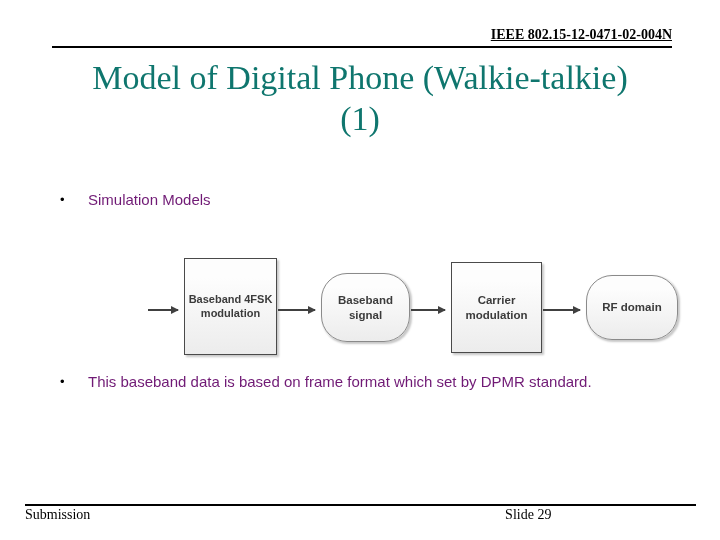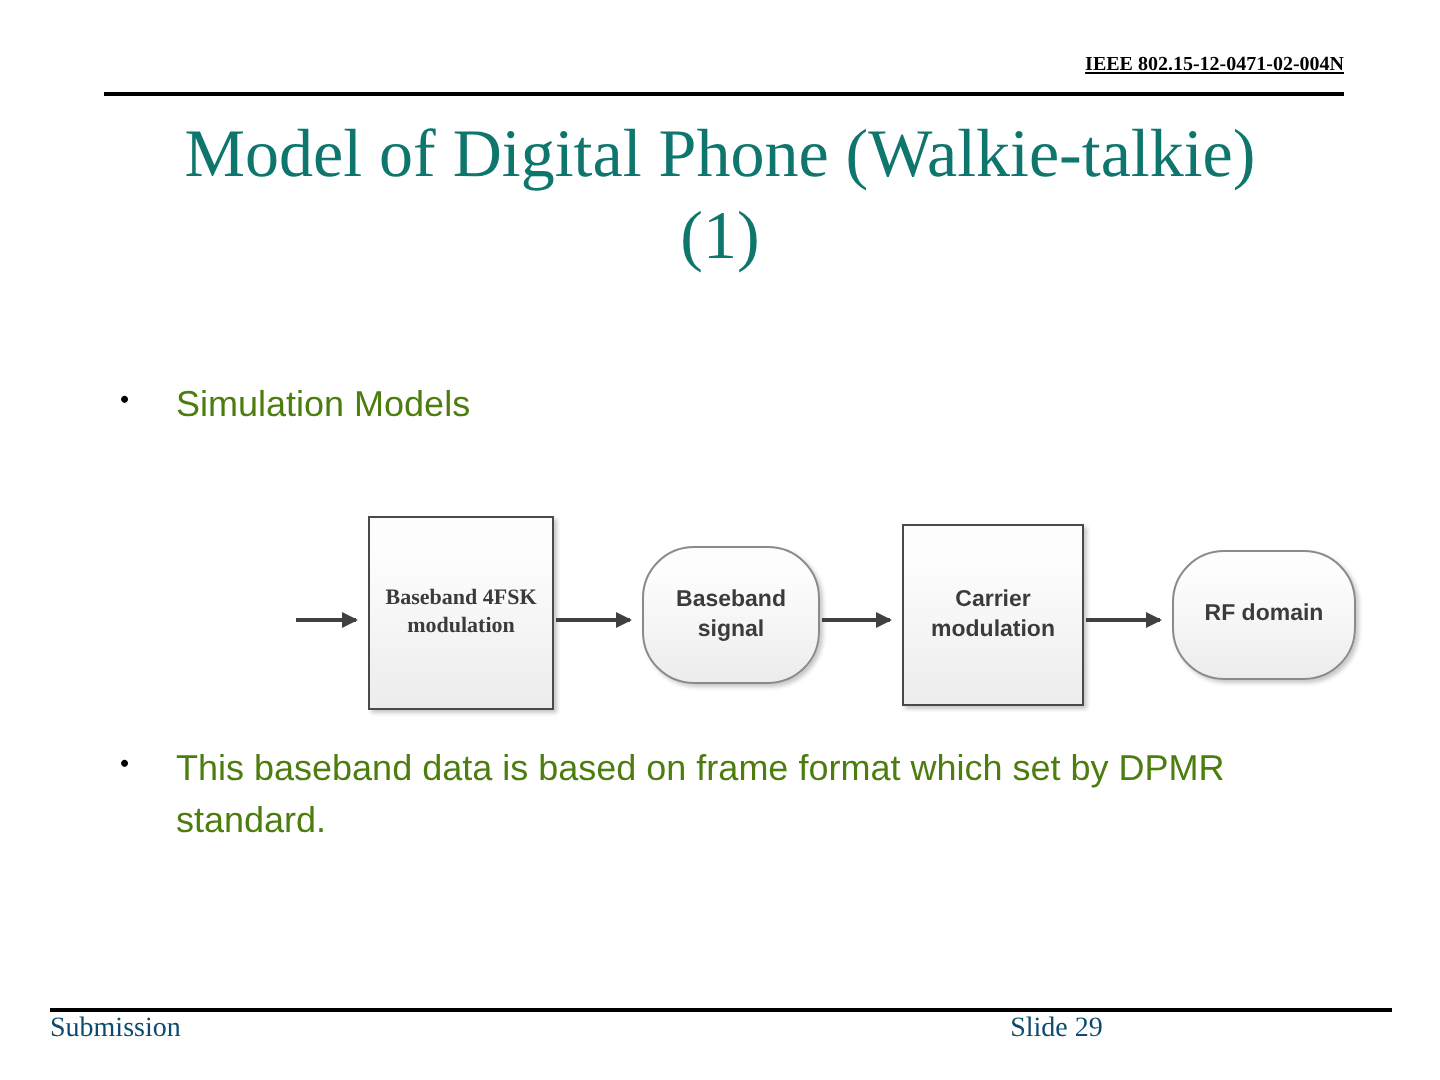--- a/index.html
+++ b/index.html
@@ -3,76 +3,76 @@
 <meta charset="utf-8">
 <style>
   html,body{margin:0;padding:0;}
   body{
     width:720px;height:540px;position:relative;background:#ffffff;overflow:hidden;
     font-family:"Liberation Sans",sans-serif;
   }
   
   .doc-number{
     position:absolute;top:27px;right:48px;
-    font-family:"Liberation Serif",serif;font-weight:bold;font-size:10px;color:#000;
+    font-family:"Liberation Serif",serif;font-weight:bold;font-size:14px;color:#000;
     text-decoration:underline;letter-spacing:0px;margin-left:28px;
   }
   .header-line{
     position:absolute;left:52px;top:46px;width:620px;height:2px;background:#000;
   }
   
   .title-block{
     position:absolute;top:58px;left:0;width:720px;text-align:center;
     font-family:"Liberation Serif",serif;font-size:34px;color:#0f766e;line-height:1.2;
   }
   
   .bullet-row{position:absolute;left:60px;display:flex;align-items:flex-start;}
   .bullet-row .dot{
     font-size:13px;color:#000;line-height:21px;width:28px;flex:0 0 28px;
   }
   .bullet-text{
-    font-size:18px;color:#4d7c0f;line-height:1.45;
+    font-size:15px;color:#701a75;line-height:1.45;
   }
   .bullet-1{top:189px;}
   .bullet-2{top:371px;}
   .bullet-2 .bullet-text{width:552px;}
   
   .flow{position:absolute;left:0;top:0;width:720px;height:540px;pointer-events:none;}
   .node{
     position:absolute;display:flex;align-items:center;justify-content:center;
     text-align:center;font-weight:bold;color:#3b3b3b;
     background:linear-gradient(to bottom,#fdfdfd 20%,#ececec 100%);
     box-shadow:1.5px 1.5px 2px rgba(0,0,0,0.22);
     box-sizing:border-box;padding:2px 3px;line-height:1.25;
   }
   .node.rounded{border:1px solid #8a8a8a;}
   .node.rect{border:1px solid #4a4a4a;}
   .n1{left:38px;top:262px;width:110px;height:91px;border-radius:36px;font-size:11.5px;}
-  .n2{left:184px;top:258px;width:93px;height:97px;font-size:11px;font-family:Liberation Serif, serif;}
+  .n2{left:184px;top:258px;width:93px;height:97px;font-size:11px;}
   .n3{left:321px;top:273px;width:89px;height:69px;border-radius:26px;font-size:11.5px;}
   .n4{left:451px;top:262px;width:91px;height:91px;font-size:11.5px;}
   .n5{left:586px;top:275px;width:92px;height:65px;border-radius:26px;font-size:11.5px;}
   .arrow{
     position:absolute;height:0;border-top:2px solid #404040;
   }
   .arrow::after{
     content:"";position:absolute;right:-1px;top:-5px;width:0;height:0;
     border-left:8px solid #404040;border-top:4px solid transparent;border-bottom:4px solid transparent;
   }
   .a1{left:148px;top:309px;width:30px;}
   .a2{left:278px;top:309px;width:37px;}
   .a3{left:411px;top:309px;width:34px;}
   .a4{left:543px;top:309px;width:37px;}
   
   .footer-line{
     position:absolute;left:25px;top:504px;width:671px;height:2px;background:#000;
   }
   .footer-row{
     position:absolute;left:25px;top:507px;width:671px;display:flex;
-    font-family:"Liberation Serif",serif;font-size:14px;color:#0c4a6e;
+    font-family:"Liberation Serif",serif;font-size:14px;color:#000000;
   }
   .footer-row .f-left{flex:1;text-align:left;}
   .footer-row .f-center{flex:1;text-align:center;}
   .footer-row .f-right{flex:1;text-align:right;}
 </style>
 </head>
 <body>
 
 <div>
 

